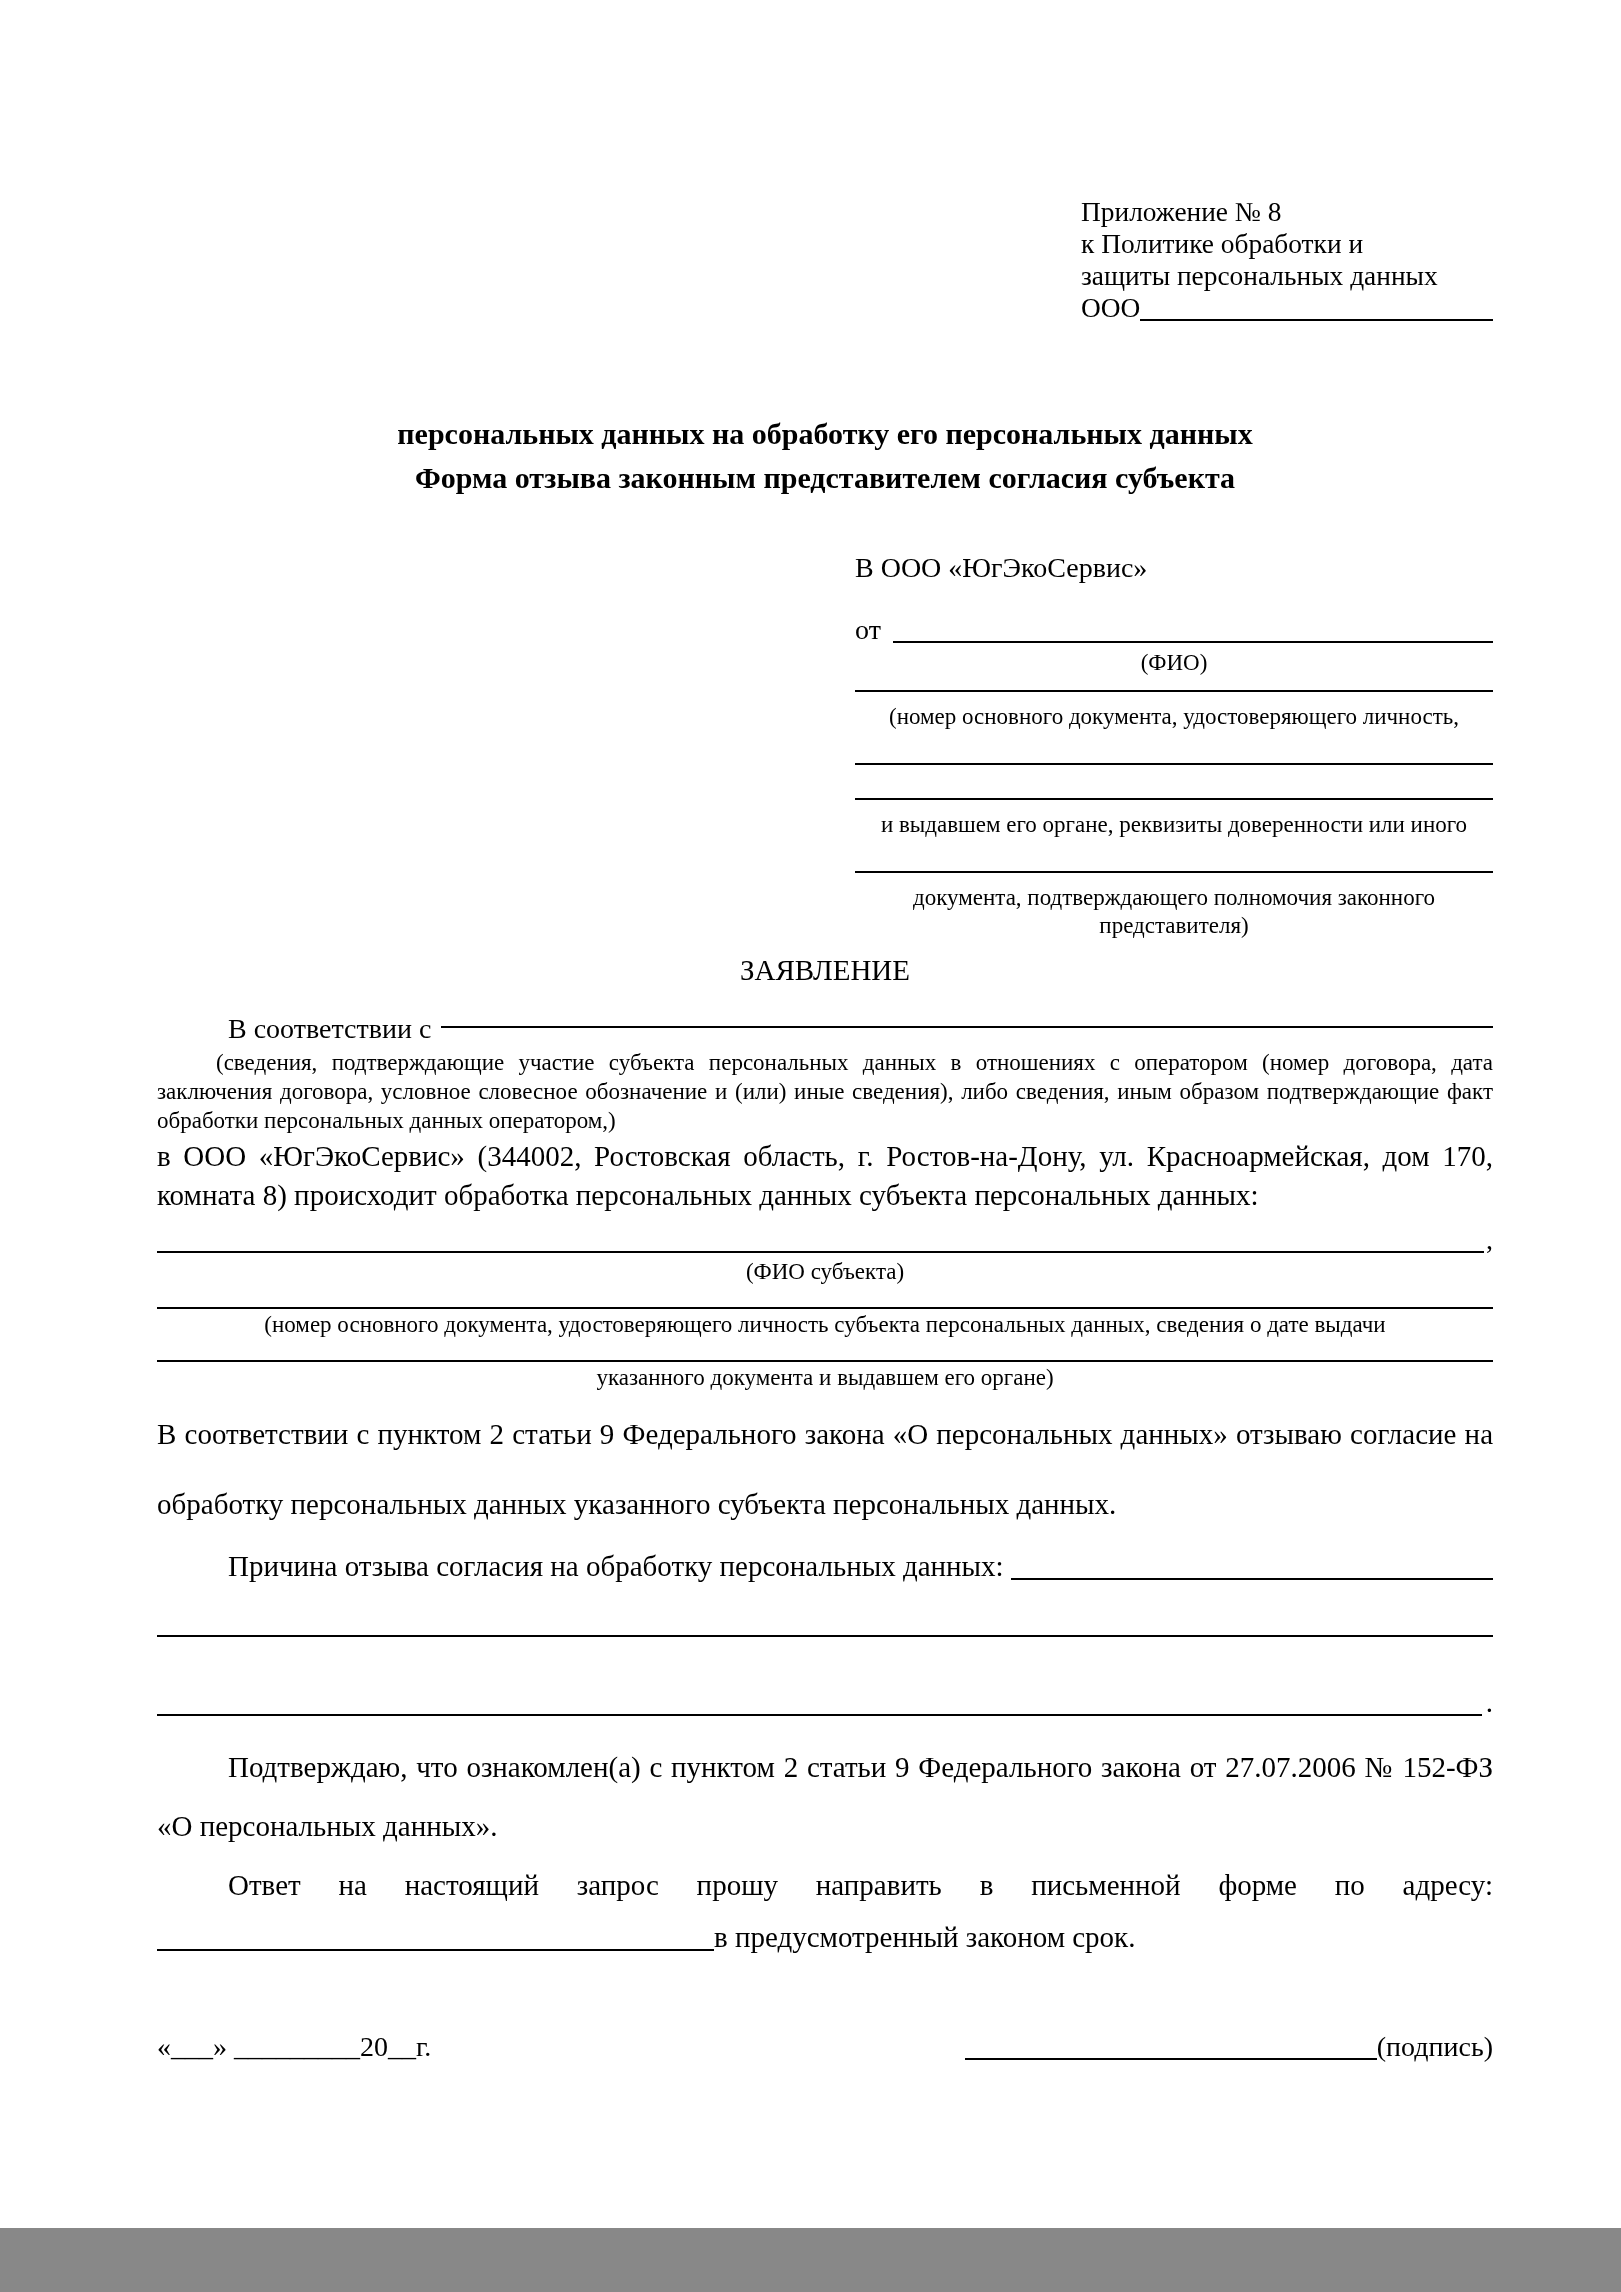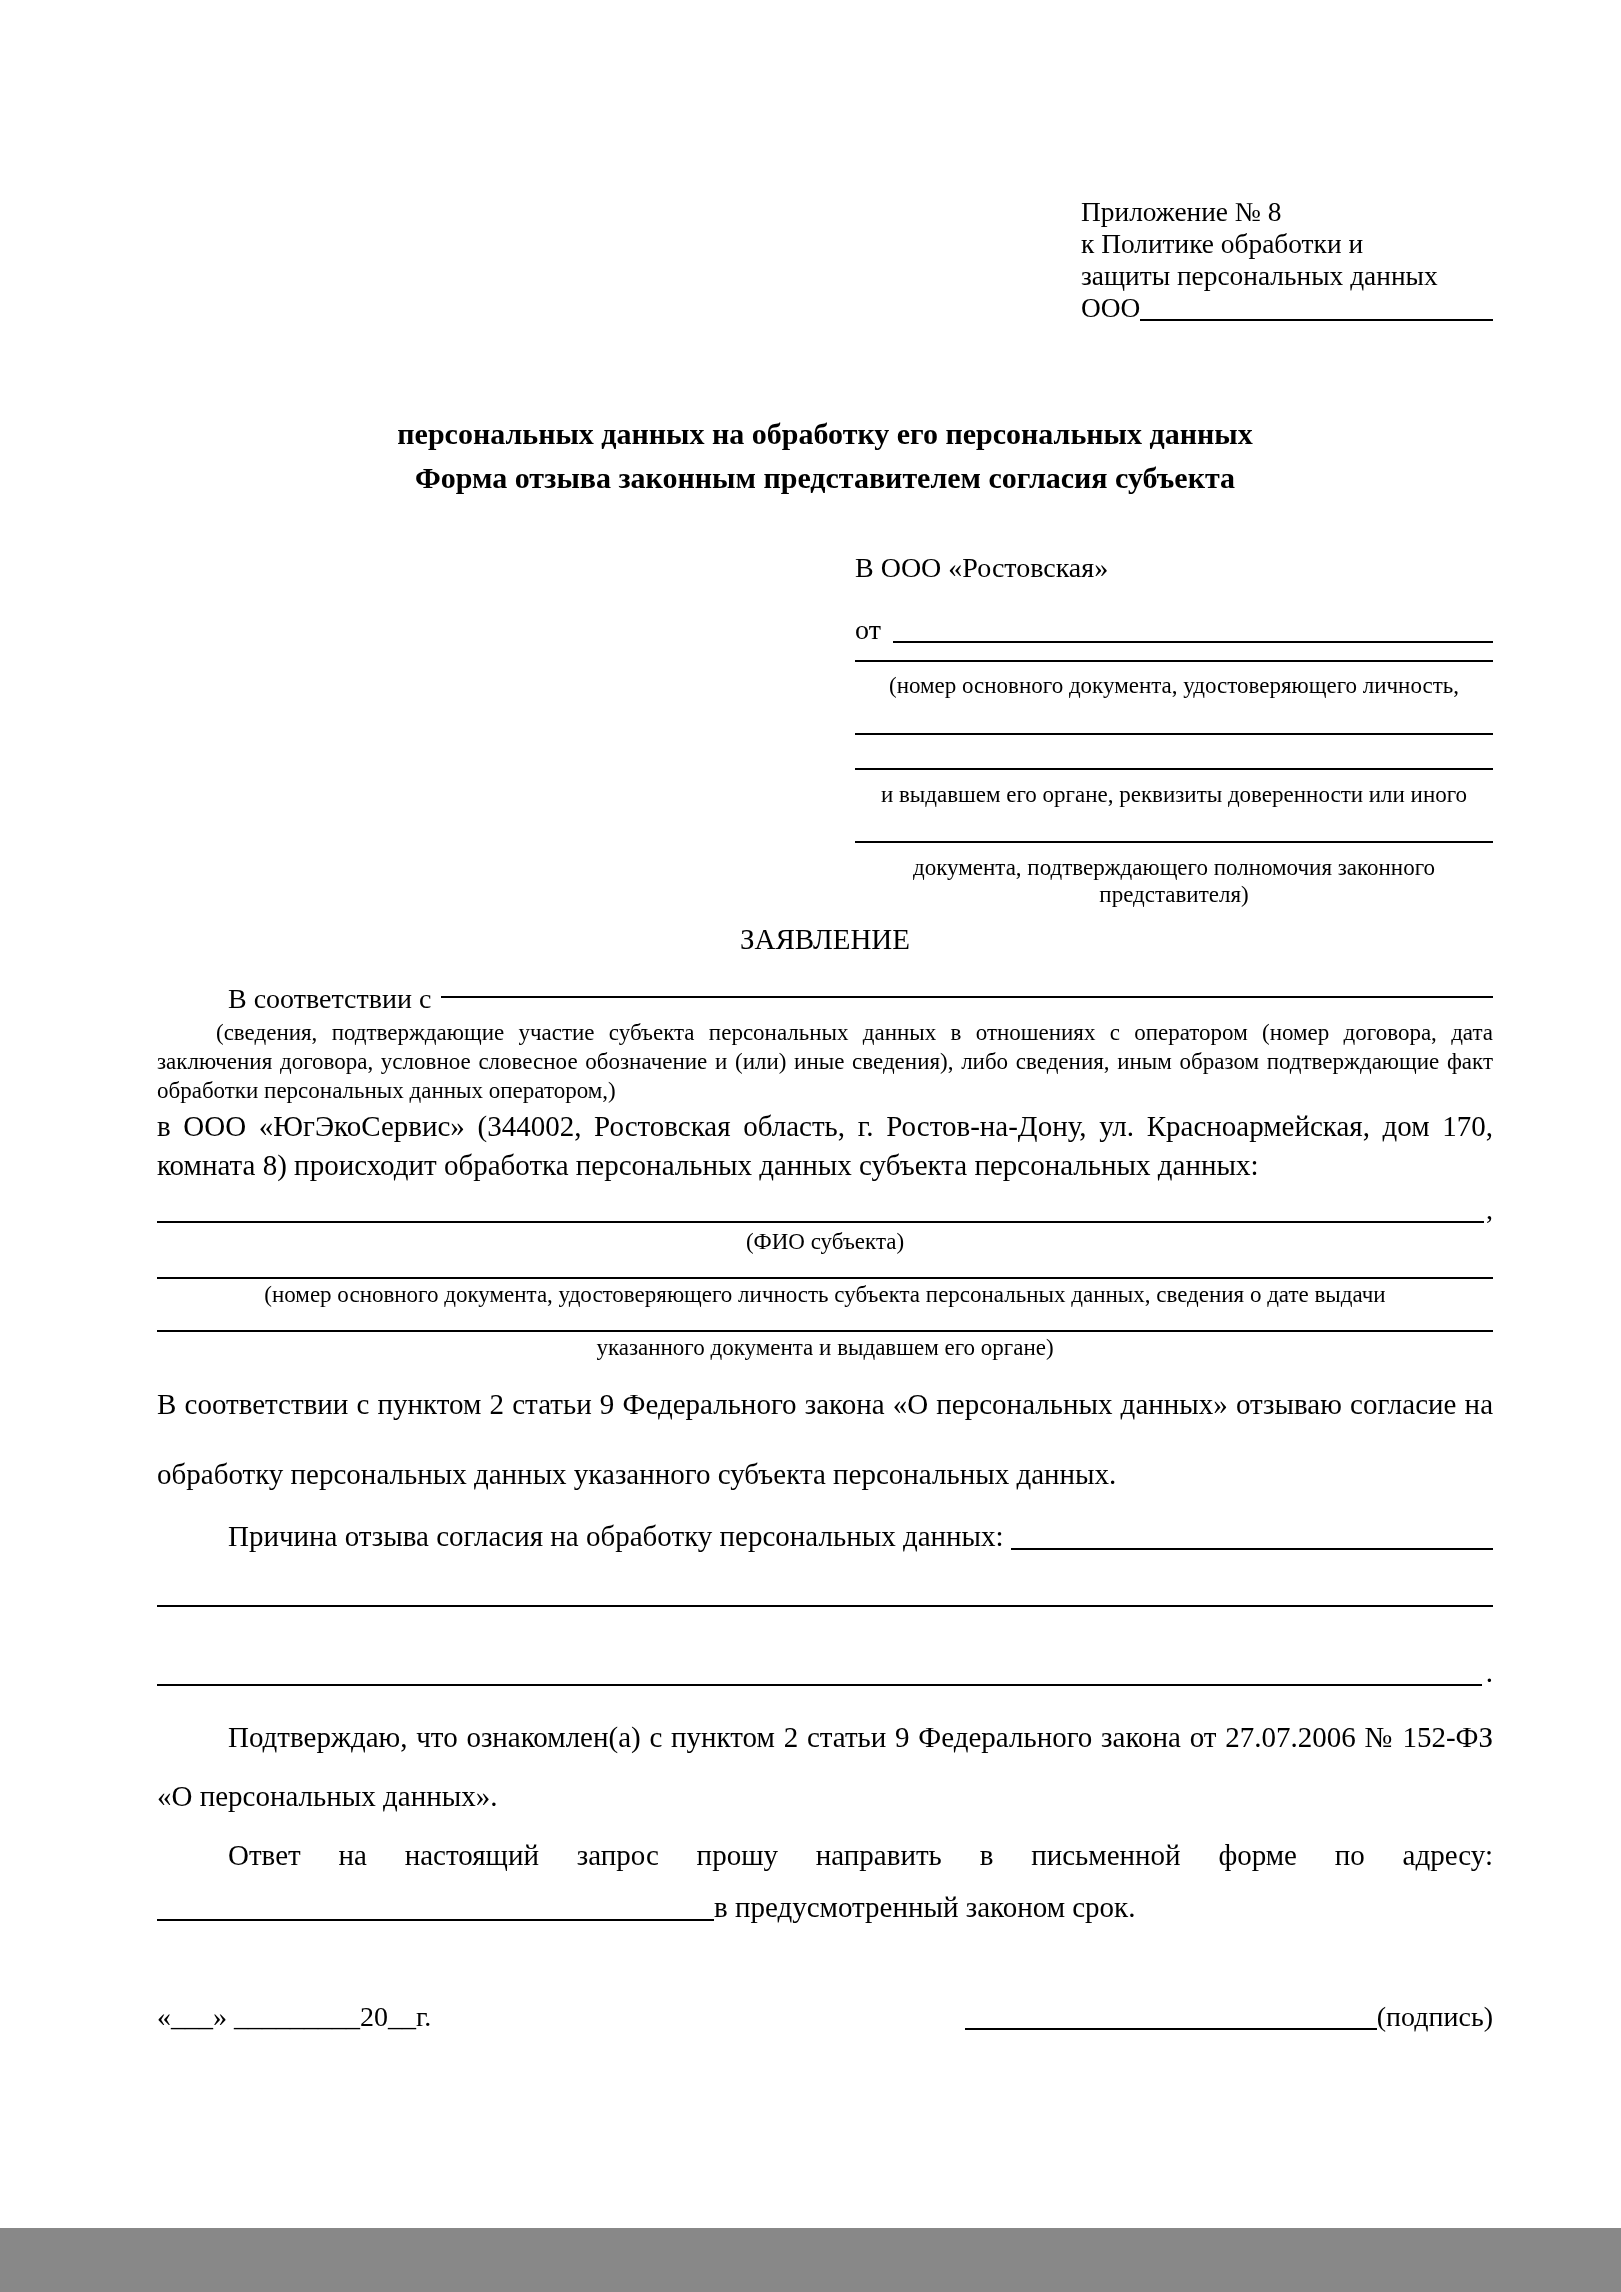--- a/index.html
+++ b/index.html
@@ -71,25 +71,26 @@
       <span class="fill"></span>
     </div>
   </div>
 
   <div class="title">
     <span>персональных данных на обработку его персональных данных</span>
     <span>Форма отзыва законным представителем согласия субъекта</span>
   </div>
 
   <div class="addressee">
-    <div>В ООО «Ростовская»</div>
+    <div>В ООО «ЮгЭкоСервис»</div>
     <div class="from-row">
       <span class="from-label">от</span>
       <span class="fill"></span>
     </div>
+    <div class="addr-cap">(ФИО)</div>
 
     <div class="rule first"></div>
     <div class="addr-cap">(номер основного документа, удостоверяющего личность,</div>
 
     <div class="rule"></div>
 
     <div class="rule"></div>
     <div class="addr-cap">и выдавшем его органе, реквизиты доверенности или иного</div>
 
     <div class="rule"></div>

